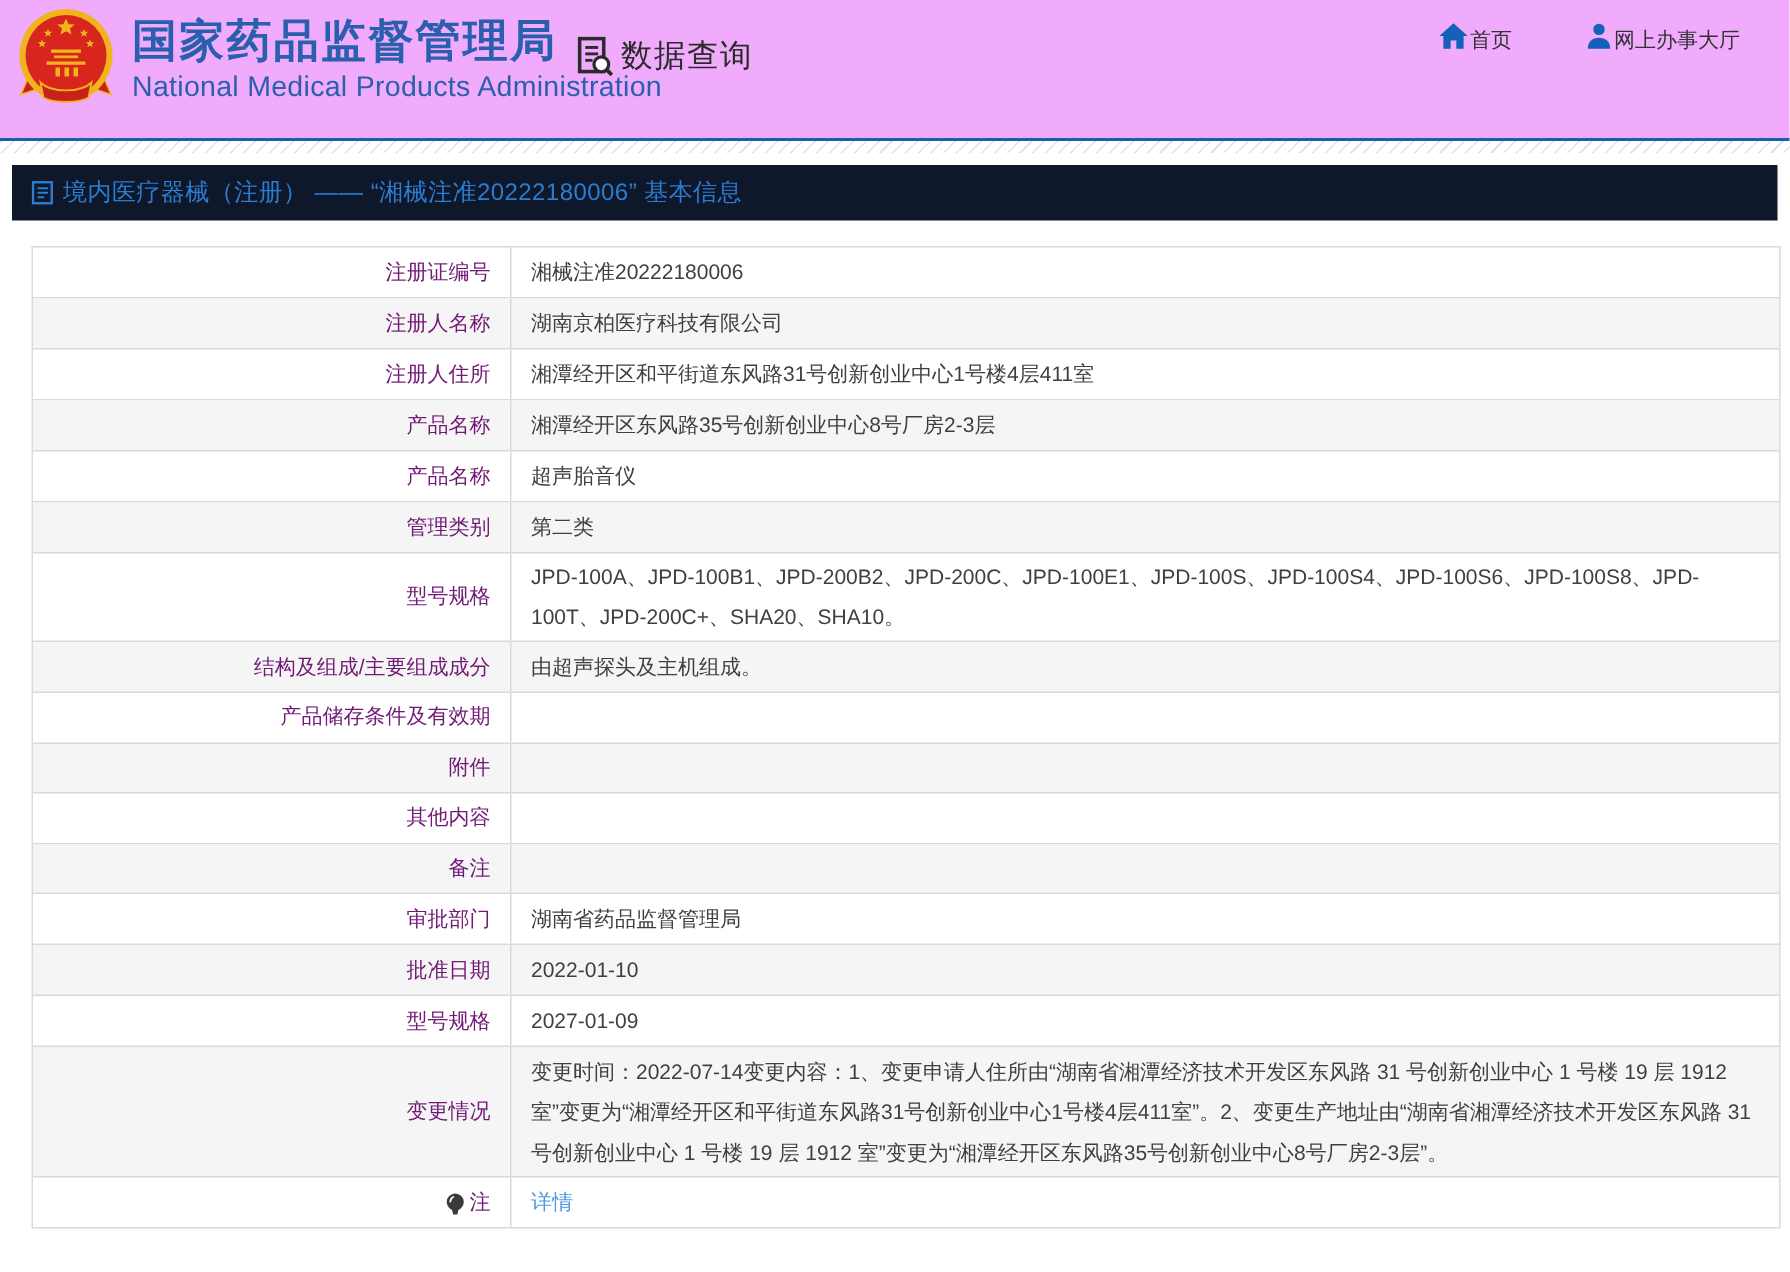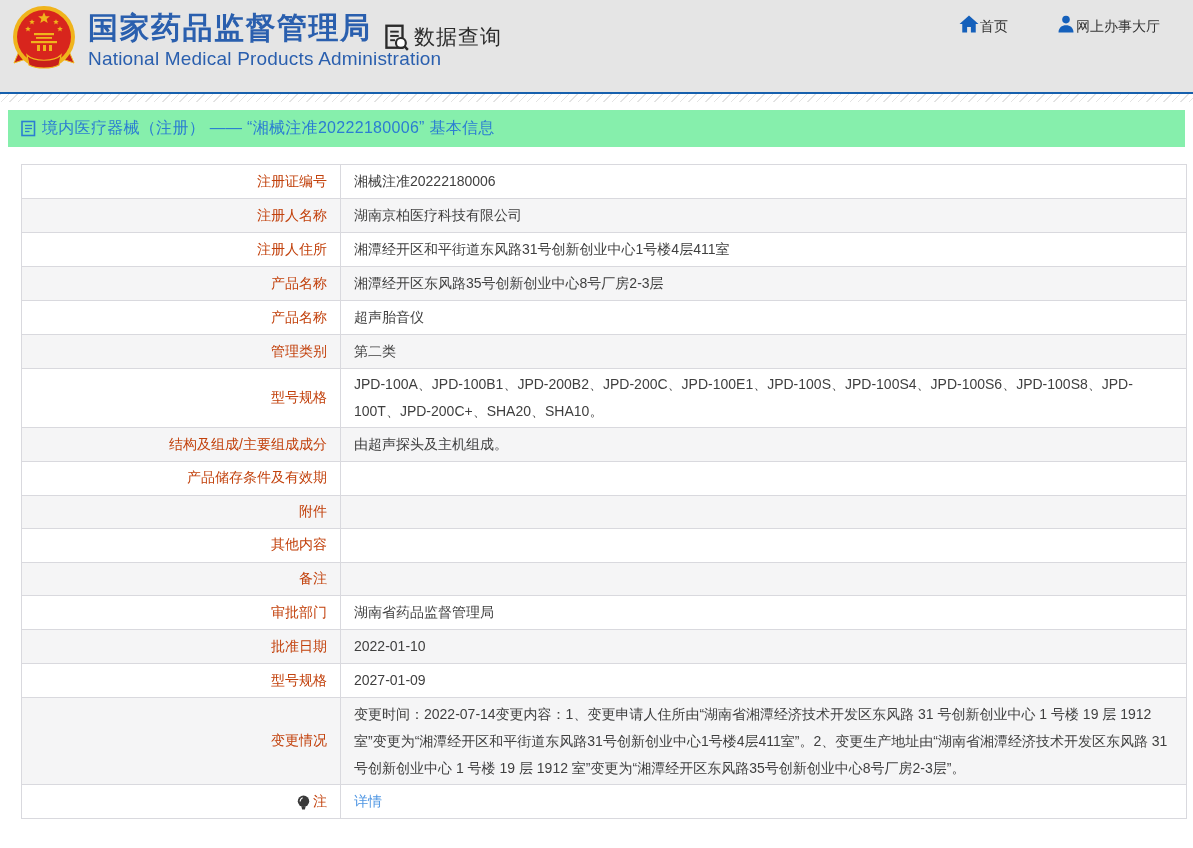--- a/index.html
+++ b/index.html
@@ -2,56 +2,56 @@
 <html><head>
 <meta charset="utf-8">
 <style>
   html,body{margin:0;padding:0;}
   body{
     width:1193px;height:848px;position:relative;overflow:hidden;
     background:#fff;font-family:"Liberation Sans","DejaVu Sans",sans-serif;
     -webkit-font-smoothing:antialiased;
   }
   
-  .header{position:absolute;top:0;left:0;width:1193px;height:92px;background:#e5e5e5;}
+  .header{position:absolute;top:0;left:0;width:1193px;height:92px;background:#f0abfc;}
   .brand{position:absolute;left:10px;top:5px;display:flex;align-items:flex-start;cursor:pointer;}
   .emblem{width:68px;height:72px;flex:0 0 auto;}
   .brand-text{margin-left:10px;padding-top:6px;}
   .brand-title{font-size:30px;font-weight:bold;color:#2a5fae;letter-spacing:1.5px;line-height:34px;white-space:nowrap;}
   .brand-sub{font-size:19px;color:#2a5fae;margin-top:3px;letter-spacing:.2px;white-space:nowrap;}
   .dataquery{position:absolute;left:380px;top:22px;display:flex;align-items:center;cursor:pointer;}
   .dataquery-label{font-size:21px;color:#2b2b2b;margin-left:4px;letter-spacing:1px;font-weight:500;}
   .topnav{position:absolute;right:33px;top:11px;display:flex;gap:48px;}
   .topnav-item{display:flex;align-items:center;cursor:pointer;}
   .topnav-item svg{display:block;}
   .topnav-label{font-size:14px;color:#333;margin-top:7px;white-space:nowrap;}
   .header-rule{position:absolute;top:92px;left:0;width:1193px;height:2px;background:#1660ad;}
   .header-hatch{
     position:absolute;top:94px;left:0;width:1193px;height:8px;
     background:repeating-linear-gradient(135deg,#e3e3e3 0 1px,transparent 1px 6px);
   }
   
   .section-bar{
-    position:absolute;top:110px;left:8px;width:1177px;height:37px;background:#86efac;
+    position:absolute;top:110px;left:8px;width:1177px;height:37px;background:#0f172a;
     display:flex;align-items:center;padding-left:13px;box-sizing:border-box;
   }
   .section-title{font-size:16px;color:#2b7dd2;margin-left:6px;letter-spacing:.3px;}
   
   .info-table{
     position:absolute;top:164px;left:21px;width:1166px;box-sizing:border-box;
     border:1px solid #d9d9de;border-bottom:none;background:#fff;
   }
   .row{display:flex;border-bottom:1px solid #d9d9de;min-height:33.5px;box-sizing:border-box;}
   .row:nth-child(even){background:#f5f5f6;}
   .row.r-tall2{height:59px;}
   .row.r-tall3{height:87px;}
   .cell{box-sizing:border-box;display:flex;align-items:center;font-size:14px;}
   .cell.label{
     width:319px;flex:0 0 319px;justify-content:flex-end;text-align:right;
-    padding-right:13px;color:#c2410c;border-right:1px solid #d9d9de;
+    padding-right:13px;color:#701a75;border-right:1px solid #d9d9de;
   }
   .cell.value{flex:1;padding:3px 13px;color:#3f3f3f;line-height:27px;}
   .value-text{display:inline-block;}
   .bulb{margin-right:3px;position:relative;top:1px;}
   .details-link{color:#4f96e3;text-decoration:none;cursor:pointer;}
 </style>
 </head>
 <body>
 
 <div class="header">

